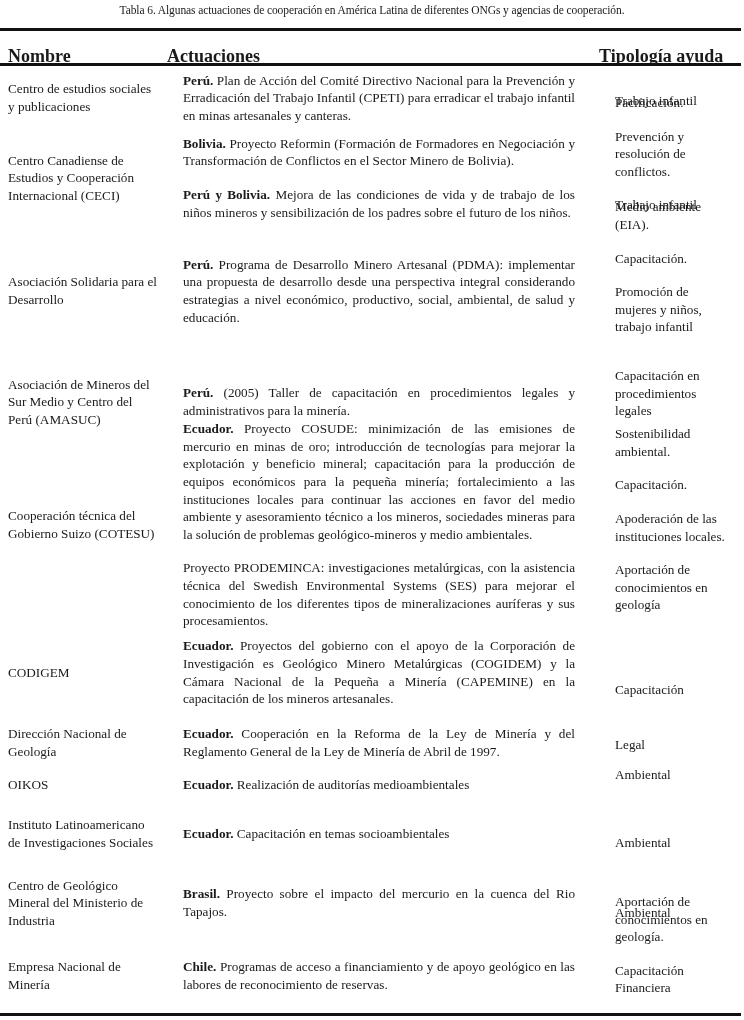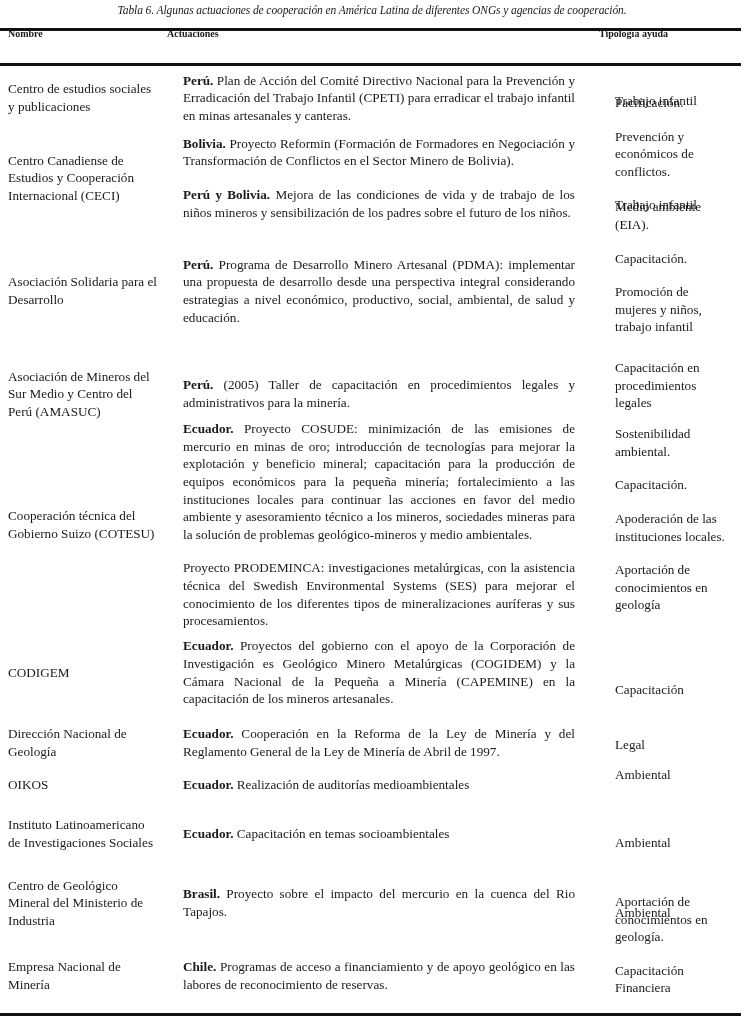--- a/index.html
+++ b/index.html
@@ -3,28 +3,28 @@
 <meta charset="utf-8">
 <style>
   html, body { margin: 0; padding: 0; background: #ffffff; }
   body {
     width: 744px; height: 1020px; overflow: hidden; position: relative;
     font-family: "Liberation Serif", "DejaVu Serif", serif;
     color: #1a1a1a;
   }
   .caption {
     position: absolute; top: 4px; left: 0; width: 744px;
-    text-align: center; font-size: 11.5px; letter-spacing: -0.1px; font-style: italic;
+    text-align: center; font-size: 11.5px; letter-spacing: -0.1px;
   }
   .rule { position: absolute; left: 0; width: 741px; background: #111; }
   .rule.top { top: 28px; height: 3px; }
   .rule.mid { top: 63px; height: 3px; }
   .rule.bot { top: 1013px; height: 3px; }
   .hdr {
-    position: absolute; top: 28px; font-weight: bold; font-size: 10px;
+    position: absolute; top: 46px; font-weight: bold; font-size: 18px;
   }
   .row {
     position: absolute; left: 0; width: 744px;
   }
   .cell {
     position: absolute; top: 0; bottom: 0;
     display: flex; align-items: center;
     font-size: 13.2px; line-height: 17.6px;
   }
   .c1 { left: 8px; width: 150px; }
@@ -68,21 +68,21 @@
       </div>
       <div class="cell c2">
         <div>
           <p><b>Bolivia.</b><span> Proyecto Reformin (Formación de Formadores en Negociación y Transformación de Conflictos en el Sector Minero de Bolivia).</span></p>
           <p><b>Perú y Bolivia.</b><span> Mejora de las condiciones de vida y de trabajo de los niños mineros y  sensibilización de los padres sobre el futuro de los niños.</span></p>
         </div>
       </div>
       <div class="cell c3">
         <div>
           <p>Pacificación.</p>
-          <p>Prevención y económicos de conflictos.</p>
+          <p>Prevención y resolución de conflictos.</p>
           <p>Trabajo infantil</p>
         </div>
       </div>
     </div>
     <div class="row" style="top: 230px; height: 122px;">
       <div class="cell c1">
         <div>Asociación Solidaria para el Desarrollo</div>
       </div>
       <div class="cell c2">
         <div>
@@ -90,21 +90,21 @@
         </div>
       </div>
       <div class="cell c3">
         <div>
           <p>Medio ambiente (EIA).</p>
           <p>Capacitación.</p>
           <p>Promoción de mujeres y niños, trabajo infantil</p>
         </div>
       </div>
     </div>
-    <div class="row" style="top: 360px; height: 68px;">
+    <div class="row" style="top: 368px; height: 68px;">
       <div class="cell c1">
         <div>Asociación de Mineros del Sur Medio y Centro del Perú (AMASUC)</div>
       </div>
       <div class="cell c2">
         <div>
           <p><b>Perú.</b><span> (2005) Taller de capacitación en procedimientos legales y administrativos para la minería.</span></p>
         </div>
       </div>
       <div class="cell c3">
         <div>

